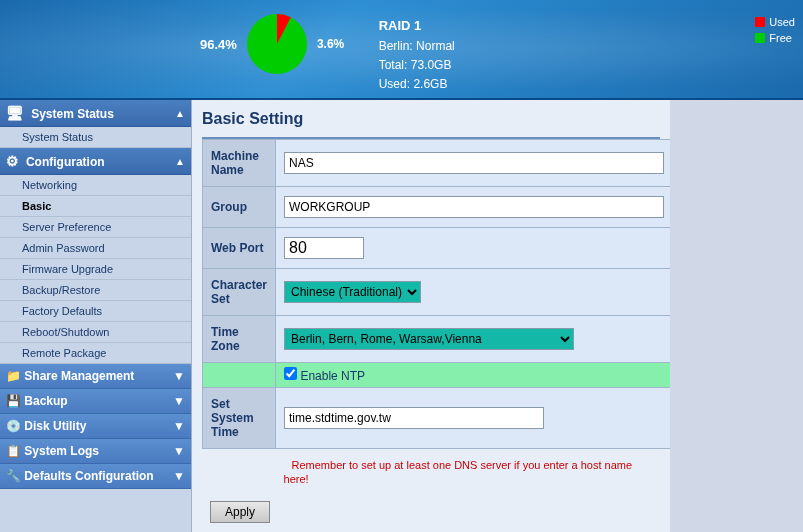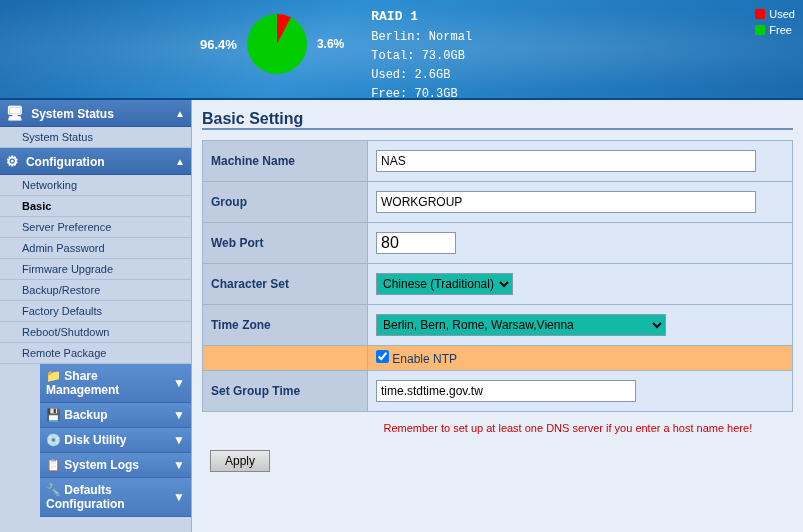--- a/index.html
+++ b/index.html
@@ -14,47 +14,46 @@
       overflow: hidden;
       border-bottom: 2px solid #0a4a8a;
     }
     #header .bg-map {
       position: absolute; inset: 0;
       background: radial-gradient(ellipse at 30% 50%, rgba(255,255,255,0.1) 0%, transparent 70%),
                   radial-gradient(ellipse at 70% 50%, rgba(255,255,255,0.08) 0%, transparent 60%);
     }
     #header .raid-info {
       position: absolute;
-      top: 7px; left: 50%;
+      top: 16px; left: 50%;
       transform: translateX(-30%);
       color: #fff;
       font-size: 12px;
       line-height: 1.6;
-      font-family: Liberation Mono, monospace;
     }
     #header .raid-info .raid-title { font-weight: bold; font-size: 13px; }
     #header .pie-container {
       position: absolute;
       top: 10px; left: 200px;
       display: flex; align-items: center; gap: 6px;
     }
     #header .pie-label-left { color: #fff; font-size: 13px; font-weight: bold; }
     #header .pie-label-right { color: #fff; font-size: 12px; font-weight: bold; }
     #header .legend {
       position: absolute;
-      top: 8px; right: 8px;
+      top: 16px; right: 8px;
       display: flex; flex-direction: column; gap: 4px;
     }
     #header .legend-item { display: flex; align-items: center; gap: 4px; color: #fff; font-size: 11px; }
     #header .legend-dot { width: 10px; height: 10px; }
 
     
     #main {
       display: flex;
-      width: 803px;
+      width: 670px;
       height: 432px;
     }
 
     
     #sidebar {
       width: 192px;
       background: #c8d4e8;
       border-right: 1px solid #a0b0c8;
       overflow-y: auto;
       flex-shrink: 0;
@@ -85,37 +84,35 @@
       display: flex;
       align-items: center;
       justify-content: space-between;
       padding: 5px 6px;
       background: linear-gradient(to bottom, #5a8fd0, #4a7ac0);
       color: #fff;
       font-weight: bold;
       font-size: 12px;
       cursor: pointer;
       border-bottom: 1px solid #3a6aad;
-      margin-left: 40px;
     }
 
     
     #content {
       flex: 1;
       background: #e8eef8;
       overflow-y: auto;
       padding: 10px;
     }
     .content-title {
       font-size: 16px;
       font-weight: bold;
       color: #1a3a6a;
       border-bottom: 2px solid #6a90c0;
-      padding-bottom: 0;
-      margin-bottom: 10px;
+      padding-bottom: 9px;
     }
     .form-table {
       width: 100%;
       border-collapse: collapse;
     }
     .form-table td {
       padding: 9px 8px;
       vertical-align: middle;
     }
     .form-table .label-cell {
@@ -148,21 +145,21 @@
       background: #ffffff;
     }
     .form-select {
       height: 22px;
       border: 1px solid #8899aa;
       font-size: 12px;
       background: #14b8a6;
       padding: 1px 2px;
     }
     .ntp-row td {
-      background: #fdba74;
+      background: #86efac;
       border: 1px solid #a0b4cc;
       padding: 4px 8px;
     }
     .ntp-label {
       font-size: 12px;
       color: #1a3a6a;
     }
     .time-input {
       width: 260px;
       height: 22px;
@@ -376,21 +373,21 @@
         </td>
       </tr>
       <tr class="ntp-row">
         <td></td>
         <td>
           <input type="checkbox" checked="" style="">
           <span class="ntp-label">Enable NTP</span>
         </td>
       </tr>
       <tr>
-        <td class="label-cell">Set Group Time</td>
+        <td class="label-cell">Set System Time</td>
         <td class="value-cell">
           <input class="time-input" type="text" value="time.stdtime.gov.tw" style="">
         </td>
       </tr>
       <tr>
         <td></td>
         <td>
           <span class="dns-note">Remember to set up at least one DNS server if you enter a host name here!</span>
         </td>
       </tr>

